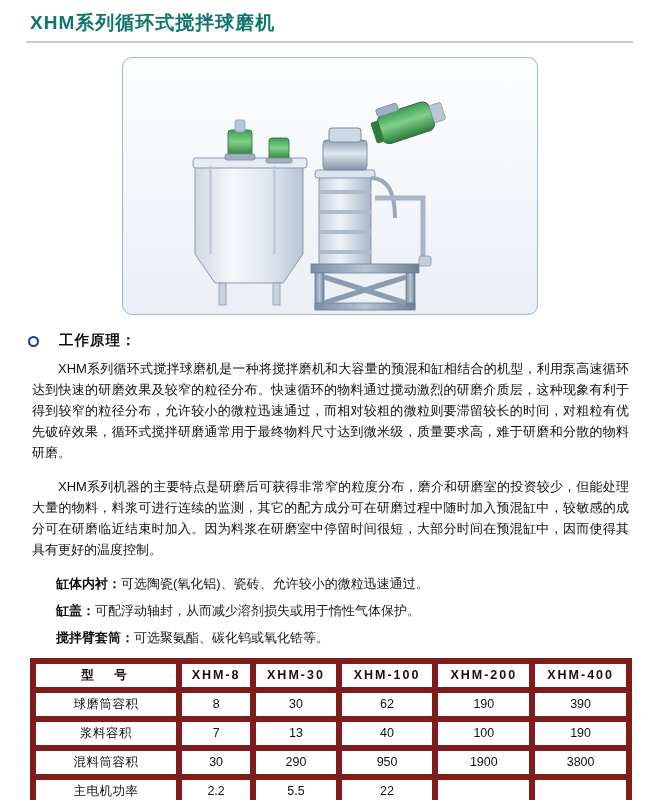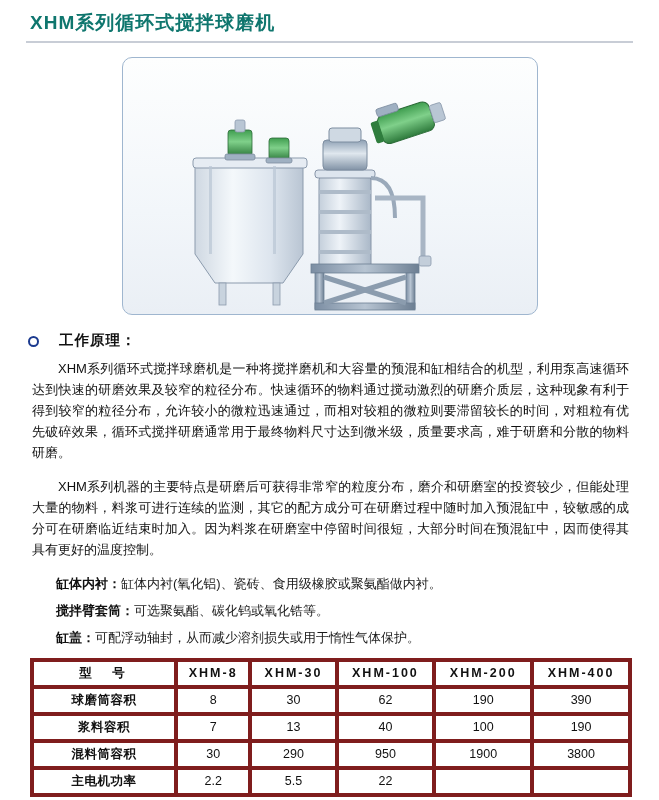--- a/index.html
+++ b/index.html
@@ -105,33 +105,33 @@
   .table-wrap {
     margin-top: 10px;
     padding-left: 4px;
   }
   table.params {
     border-collapse: collapse;
     width: 602px;
     font-size: 12.5px;
   }
   table.params td {
-    border: 4px solid #7f1d1d;
+    border: 6px solid #7f1d1d;
     height: 21px;
     text-align: center;
     color: #111;
     padding: 1px 2px;
   }
   table.params tr.head td {
     font-weight: bold;
     letter-spacing: 2px;
   }
   table.params td.rowhead {
     width: 136px;
-    font-weight: bold;
+    font-weight: normal;
     letter-spacing: 0.5px;
   }
   table.params tr.head td.rowhead { letter-spacing: 4px; }
   
   .watermark {
     position: absolute;
     right: 14px;
     bottom: 2px;
     font-size: 22px;
     color: #e8613f;
@@ -236,27 +236,27 @@
 
   <div class="section-head">
     <span class="bullet-ring"></span>
     <span class="section-title">工作原理：</span>
   </div>
 
   <p class="para">XHM系列循环式搅拌球磨机是一种将搅拌磨机和大容量的预混和缸相结合的机型，利用泵高速循环达到快速的研磨效果及较窄的粒径分布。快速循环的物料通过搅动激烈的研磨介质层，这种现象有利于得到较窄的粒径分布，允许较小的微粒迅速通过，而相对较粗的微粒则要滞留较长的时间，对粗粒有优先破碎效果，循环式搅拌研磨通常用于最终物料尺寸达到微米级，质量要求高，难于研磨和分散的物料研磨。</p>
   <p class="para">XHM系列机器的主要特点是研磨后可获得非常窄的粒度分布，磨介和研磨室的投资较少，但能处理大量的物料，料浆可进行连续的监测，其它的配方成分可在研磨过程中随时加入预混缸中，较敏感的成分可在研磨临近结束时加入。因为料浆在研磨室中停留时间很短，大部分时间在预混缸中，因而使得其具有更好的温度控制。</p>
 
   <div class="spec-line">
-    <span class="lbl">缸体内衬：</span><span>缸体内衬(氧化铝)、瓷砖、食用级橡胶或聚氨酯做内衬。</span>
+    <span class="lbl">缸体内衬：</span><span>可选陶瓷(氧化铝)、瓷砖、允许较小的微粒迅速通过。</span>
+  </div>
+  <div class="spec-line">
+    <span class="lbl">缸盖：</span><span>可配浮动轴封，从而减少溶剂损失或用于惰性气体保护。</span>
   </div>
   <div class="spec-line">
     <span class="lbl">搅拌臂套筒：</span><span>可选聚氨酯、碳化钨或氧化锆等。</span>
-  </div>
-  <div class="spec-line">
-    <span class="lbl">缸盖：</span><span>可配浮动轴封，从而减少溶剂损失或用于惰性气体保护。</span>
   </div>
 
 
   <div class="table-wrap">
     <table class="params">
       <tbody>
         <tr class="head">
           <td class="rowhead">型　号</td>
           <td>XHM-8</td>
           <td>XHM-30</td>

